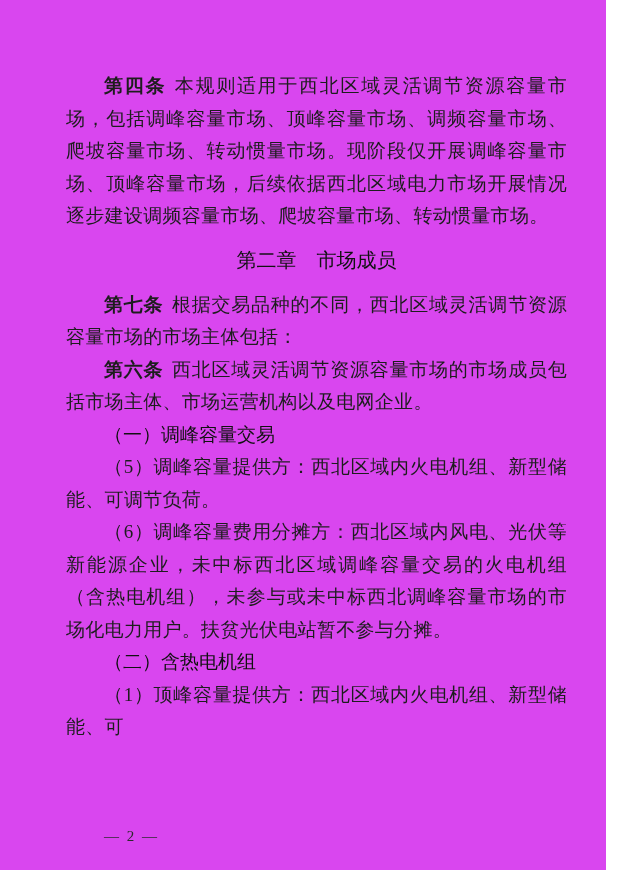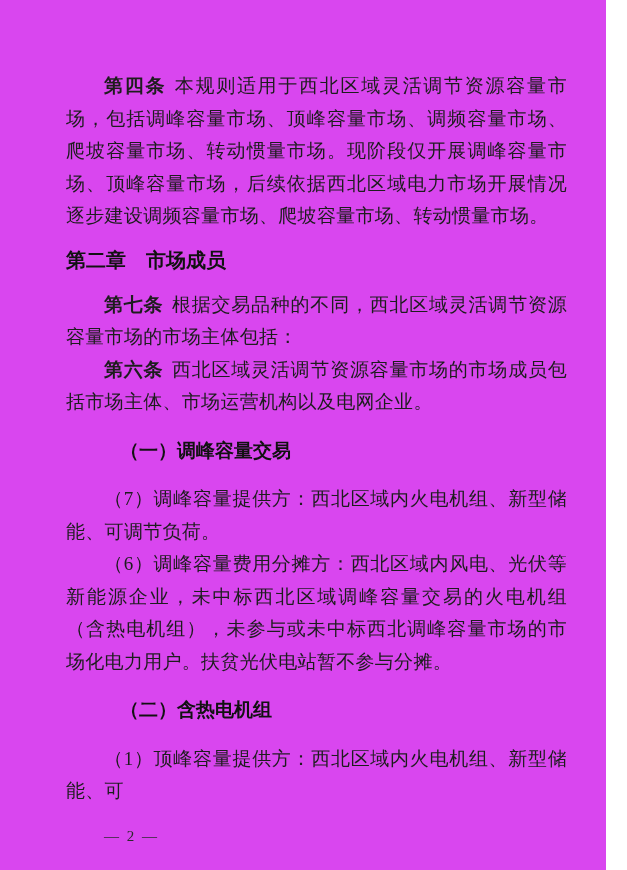--- a/index.html
+++ b/index.html
@@ -31,31 +31,31 @@
     letter-spacing: 0.3px;
   }
   .article-label {
     font-weight: bold;
     margin-right: 0.45em;
   }
   .chapter-heading {
     margin: 11px 0 12px 0;
     font-size: 20px;
     line-height: 33px;
-    font-weight: bold;
-    text-align: left;
+    font-weight: normal;
+    text-align: center;
     text-indent: 0;
     color: #111111;
     font-family: "Liberation Sans", "DejaVu Sans", sans-serif;
   }
   .sub-heading {
-    margin: 16px;
+    margin: 0;
     font-size: 19px;
     line-height: 32.5px;
-    font-weight: bold;
+    font-weight: normal;
     text-indent: 2em;
     color: #111111;
     font-family: "Liberation Sans", "DejaVu Sans", sans-serif;
   }
   .footer-pagenum {
     position: absolute;
     left: 104px;
     top: 828px;
     font-size: 15px;
     color: #2a2a2a;
@@ -73,21 +73,21 @@
 
 
     <h2 class="chapter-heading">第二章　市场成员</h2>
 
     <p class="para"><span class="article-label">第七条</span><span>根据交易品种的不同，西北区域灵活调节资源容量市场的市场主体包括：</span></p>
 
     <p class="para"><span class="article-label">第六条</span><span>西北区域灵活调节资源容量市场的市场成员包括市场主体、市场运营机构以及电网企业。</span></p>
 
     <p class="sub-heading">（一）调峰容量交易</p>
 
-    <p class="para">（7）调峰容量提供方：西北区域内火电机组、新型储能、可调节负荷。</p>
+    <p class="para">（5）调峰容量提供方：西北区域内火电机组、新型储能、可调节负荷。</p>
 
     <p class="para">（6）调峰容量费用分摊方：西北区域内风电、光伏等新能源企业，未中标西北区域调峰容量交易的火电机组（含热电机组），未参与或未中标西北调峰容量市场的市场化电力用户。扶贫光伏电站暂不参与分摊。</p>
 
     <p class="sub-heading">（二）含热电机组</p>
 
     <p class="para">（1）顶峰容量提供方：西北区域内火电机组、新型储能、可</p>
 
   </div>
 
   <div class="footer-pagenum">— 2 —</div>

